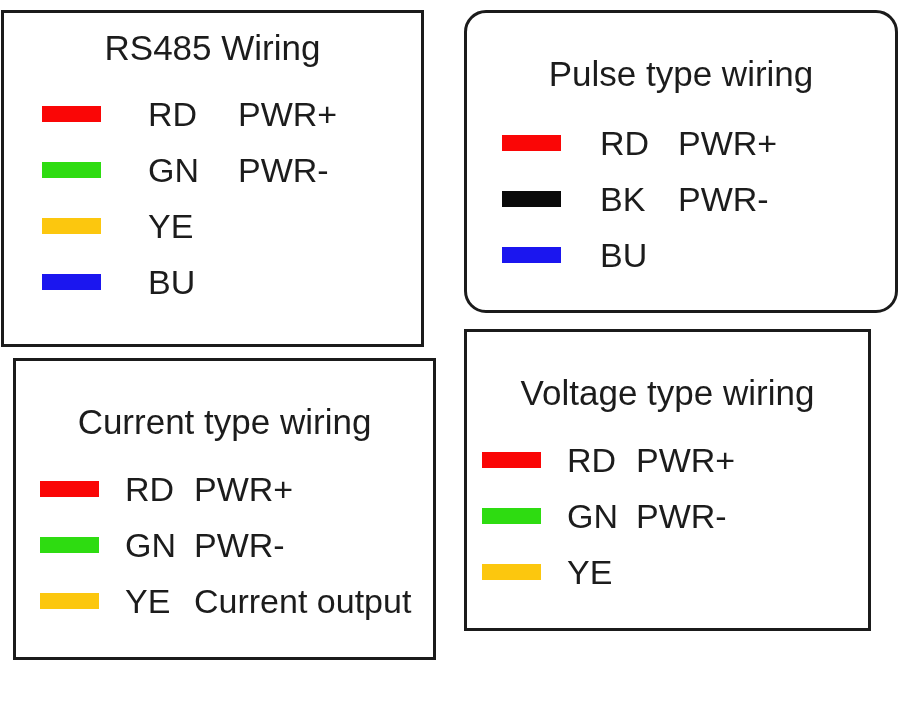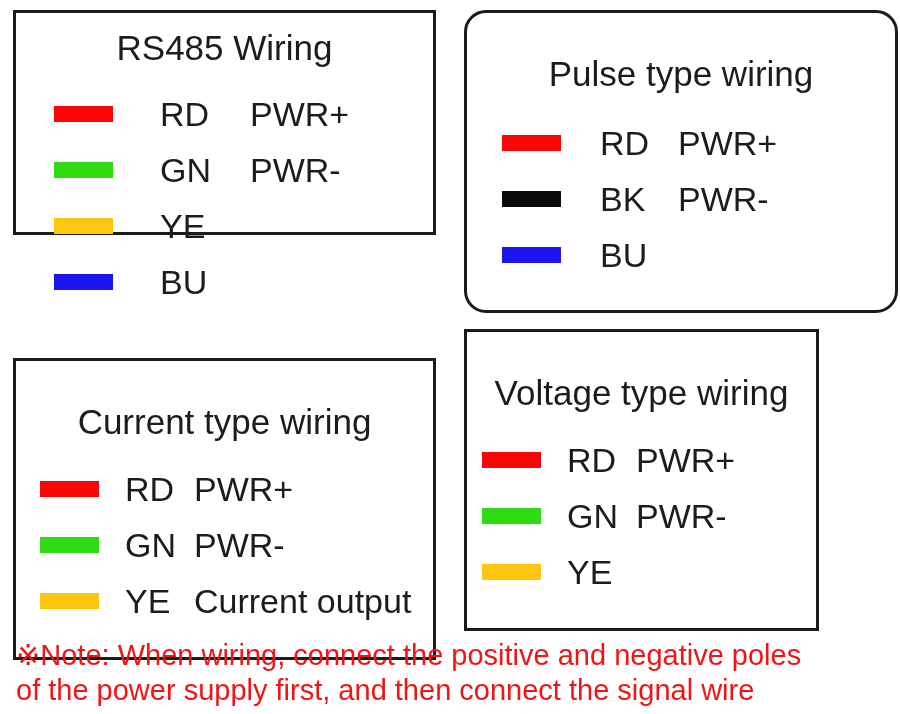--- a/index.html
+++ b/index.html
@@ -66,21 +66,21 @@
     line-height: 35px;
     color: #f21414;
     white-space: nowrap;
   }
 </style>
 </head>
 <body>
 
 <div class="canvas">
 
-  <div class="panel" style="left:13px; top:10px; width:423px; height:225px;
+  <div class="panel" style="left:1px; top:10px; width:423px; height:337px;
               --title-top:15px; --rows-top:73px; --swatch-x:38px; --code-x:144px; --signal-x:234px;">
     <div class="panel-title">RS485 Wiring</div>
     <div class="rows">
       <div class="row">
         <span class="swatch" style="background-color: rgb(250, 6, 6);"></span>
         <span class="code">RD</span>
         <span class="signal">PWR+</span>
       </div>
       <div class="row">
         <span class="swatch" style="background-color: rgb(46, 220, 17);"></span>
@@ -134,39 +134,35 @@
         <span class="signal">PWR-</span>
       </div>
       <div class="row">
         <span class="swatch" style="background-color: rgb(252, 199, 14);"></span>
         <span class="code">YE</span>
         <span class="signal">Current output</span>
       </div>
     </div>
   </div>
 
-  <div class="panel" style="left:464px; top:329px; width:355px; height:302px;
+  <div class="panel" style="left:464px; top:329px; width:407px; height:302px;
               --title-top:41px; --rows-top:100px; --swatch-x:15px; --code-x:100px; --signal-x:169px;">
     <div class="panel-title">Voltage type wiring</div>
     <div class="rows">
       <div class="row">
         <span class="swatch" style="background-color: rgb(250, 6, 6);"></span>
         <span class="code">RD</span>
         <span class="signal">PWR+</span>
       </div>
       <div class="row">
         <span class="swatch" style="background-color: rgb(46, 220, 17);"></span>
         <span class="code">GN</span>
         <span class="signal">PWR-</span>
       </div>
       <div class="row">
         <span class="swatch" style="background-color: rgb(252, 199, 14);"></span>
         <span class="code">YE</span>
       </div>
     </div>
   </div>
 
-  <div class="note">
-    <div>※Note: When wiring, connect the positive and negative poles</div>
-    <div>of the power supply first, and then connect the signal wire</div>
-  </div>
 
 </div>
 
 </body></html>

